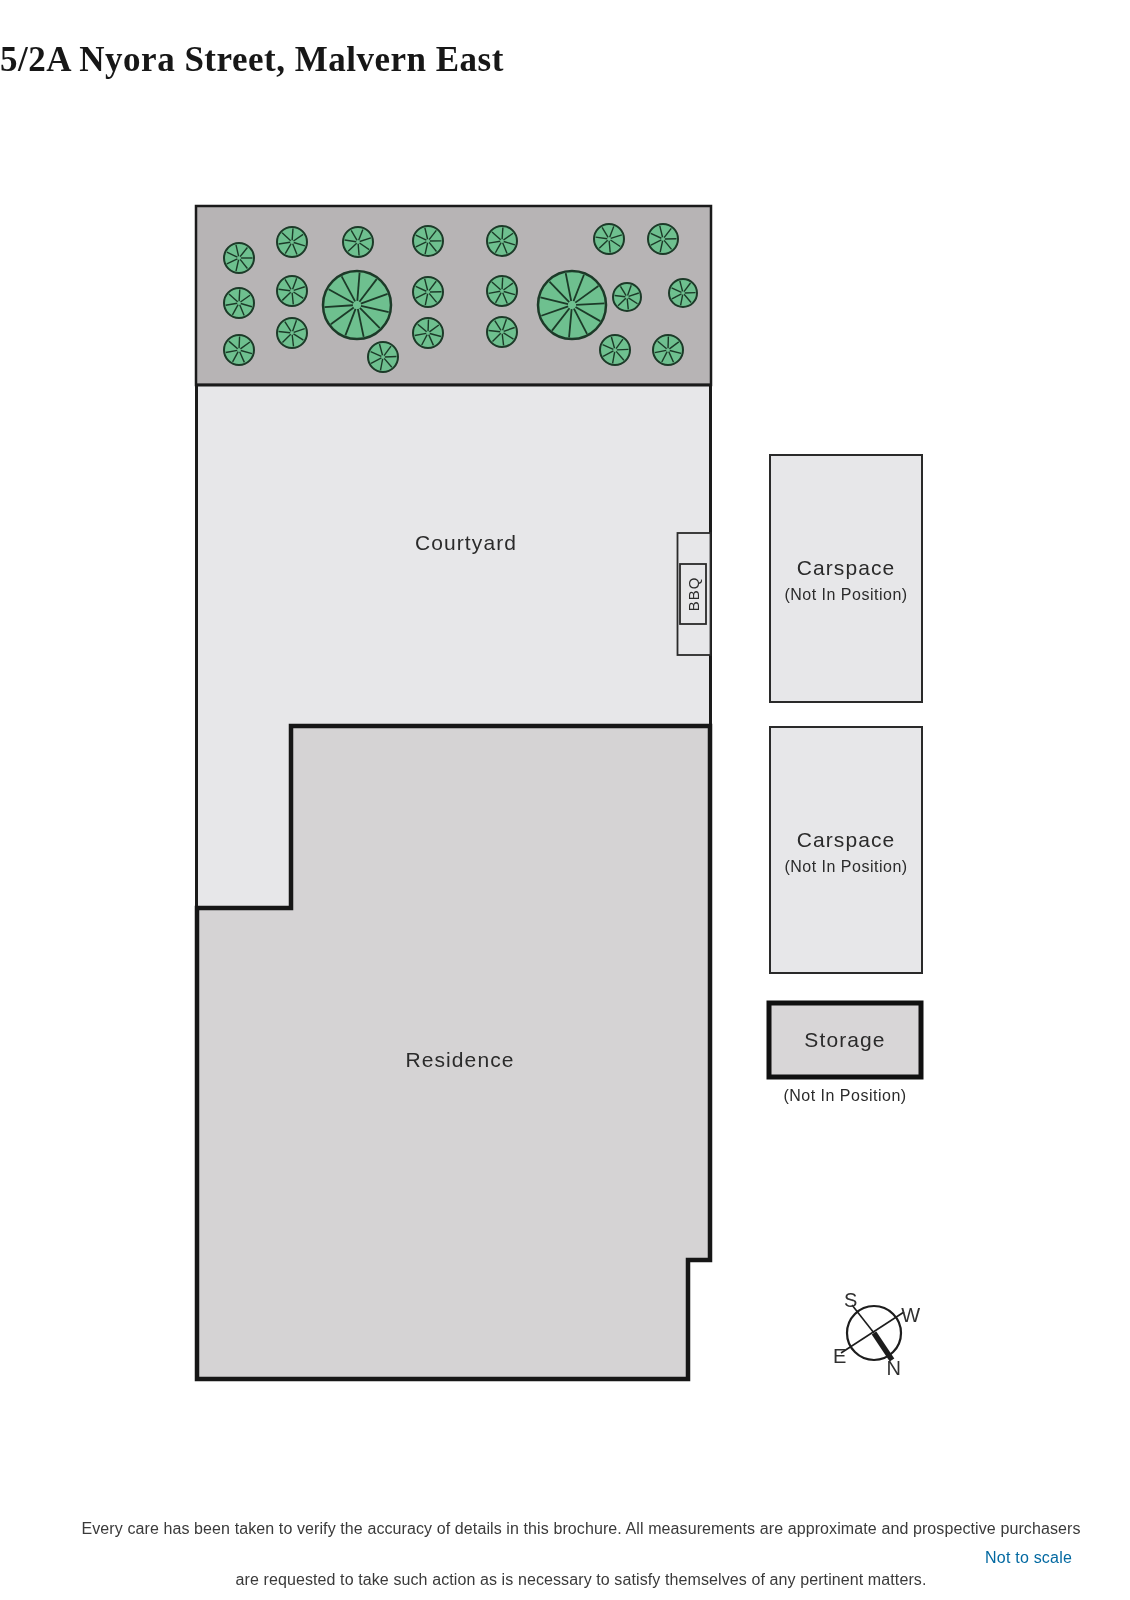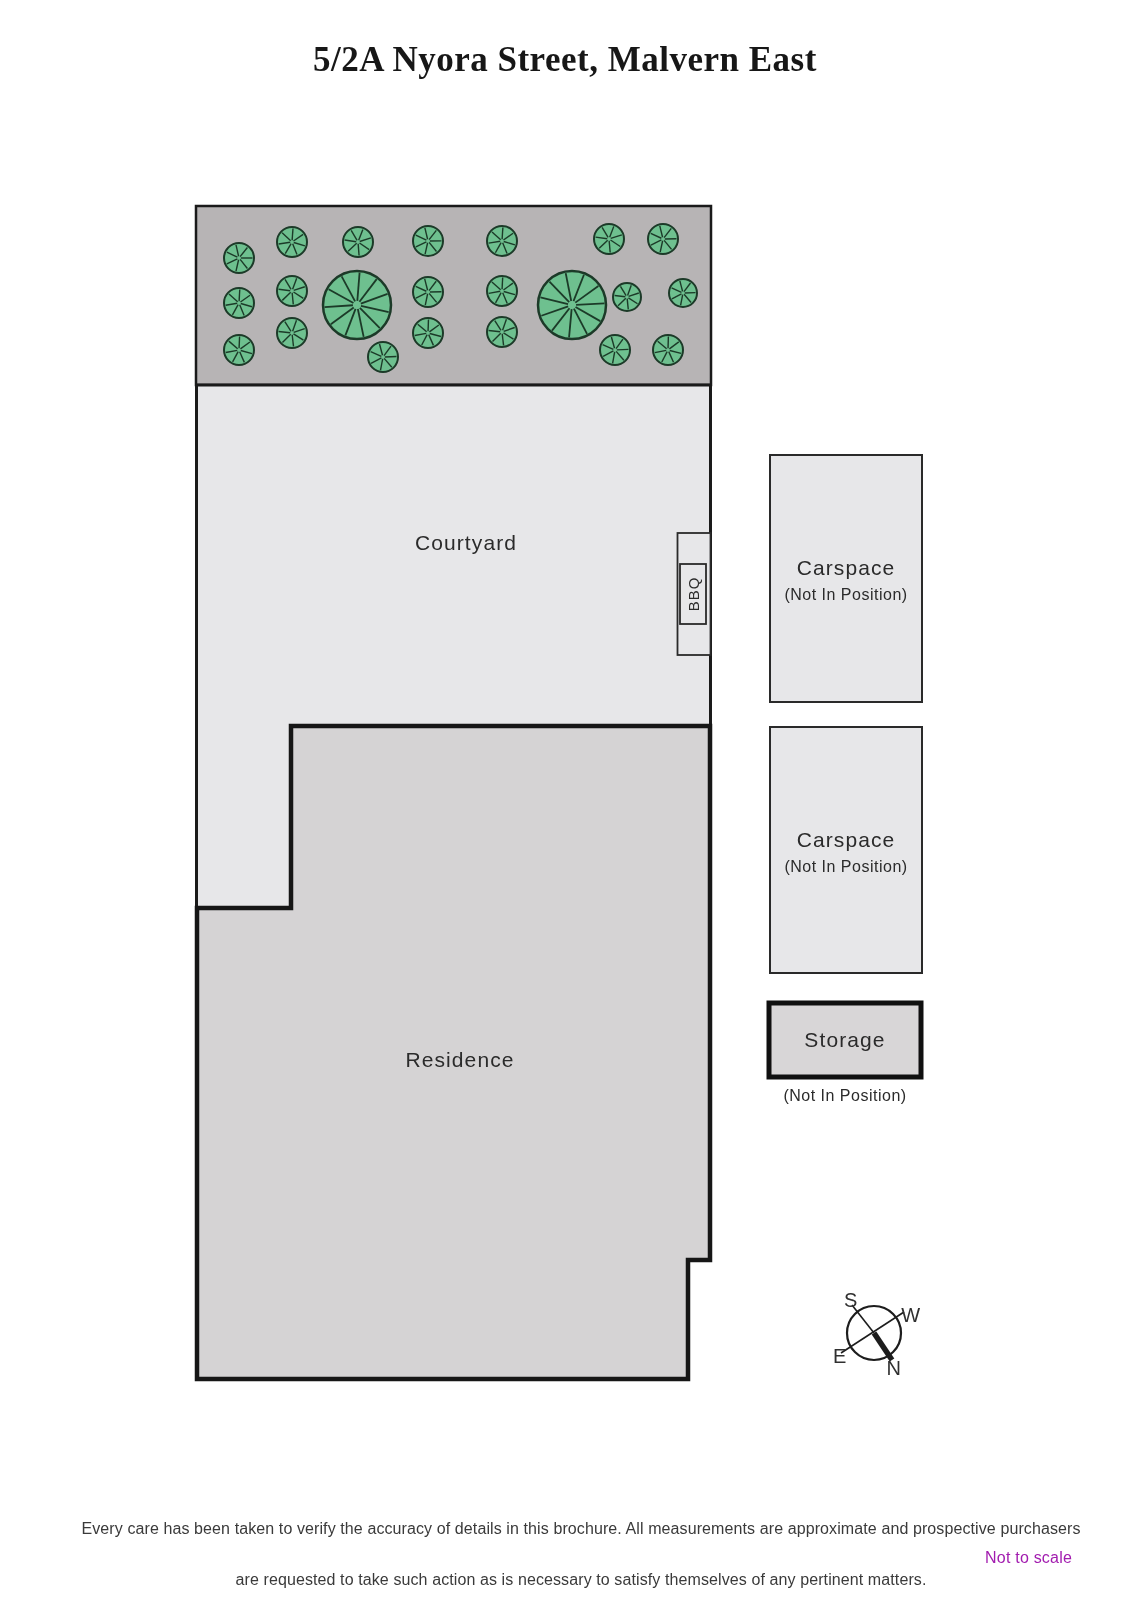--- a/index.html
+++ b/index.html
@@ -1,40 +1,40 @@
 <!DOCTYPE html>
 <html><head>
 <meta charset="utf-8">
 <style>
   html,body{margin:0;padding:0;background:#ffffff;}
   body{width:1130px;height:1600px;position:relative;font-family:"Liberation Sans",sans-serif;overflow:hidden;}
   .page{position:absolute;inset:0;width:1130px;height:1600px;background:#ffffff;}
   .title{
-    position:absolute;top:40px;left:0;width:1130px;text-align:center;
+    position:absolute;top:40px;left:0;width:1130px;text-align:left;
     font-family:"Liberation Serif",serif;font-weight:bold;font-size:35px;
     color:#171717;letter-spacing:.5px;
   }
   svg.plan{position:absolute;top:0;left:0;width:1130px;height:1600px;}
   .garden-bed{fill:#b7b4b5;stroke:#1a1a1a;stroke-width:2.5;}
   .courtyard{fill:#e7e7e9;stroke:#1a1a1a;stroke-width:3;}
   .residence{fill:#d5d3d4;stroke:#161616;stroke-width:4.5;}
   .carspace{fill:#e7e7e9;stroke:#2a2a2a;stroke-width:2;}
   .storage{fill:#d8d6d7;stroke:#101010;stroke-width:5;}
   .bbq-box{fill:#e7e7e9;stroke:#2a2a2a;stroke-width:1.8;}
   text{fill:#2b2b2b;}
   .plan-label{font-size:21px;letter-spacing:1.1px;text-anchor:middle;}
   .plan-note{font-size:16px;letter-spacing:.5px;text-anchor:middle;}
   .bbq-label{font-size:15px;letter-spacing:1px;text-anchor:middle;}
   .compass-letter{font-size:20px;letter-spacing:.5px;text-anchor:middle;fill:#303030;}
   .compass-line{stroke:#1d1d1d;fill:none;}
   .footer-line{position:absolute;left:0;width:1130px;text-align:center;
     font-size:16px;color:#3a3a3a;letter-spacing:.1px;padding-left:16px;}
   .fl1{top:1520px;}
   .fl2{top:1539px;margin-top:32px;}
-  .scale-note{position:absolute;top:1549px;right:58px;font-size:16px;color:#a21caf;letter-spacing:.2px;}
+  .scale-note{position:absolute;top:1549px;right:58px;font-size:16px;color:#0369a1;letter-spacing:.2px;}
 </style>
 </head>
 <body>
 
 <div class="page">
 
   <div class="title">5/2A Nyora Street, Malvern East</div>
 
   <svg class="plan" viewBox="0 0 1130 1600">
 

